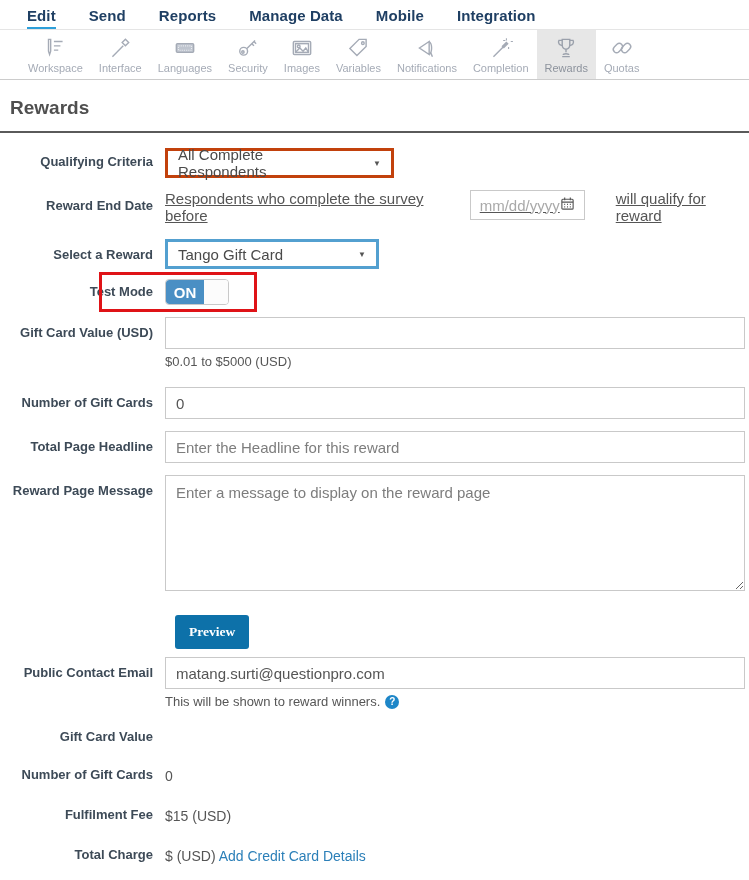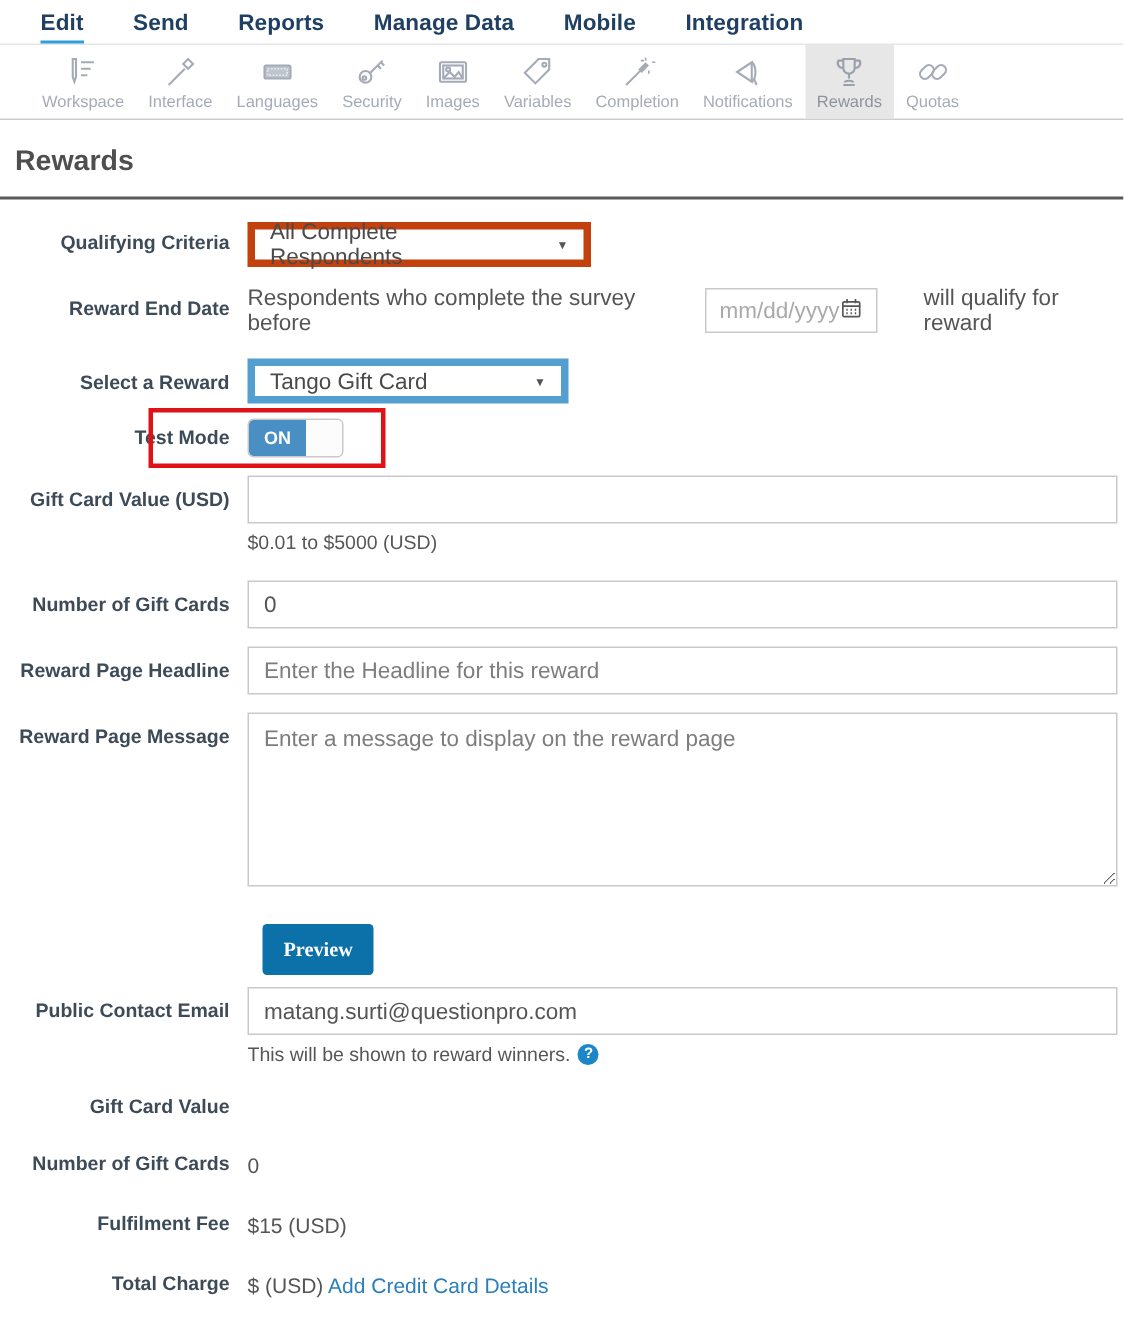--- a/index.html
+++ b/index.html
@@ -23,38 +23,38 @@
 
   
   .form { padding:13px 4px 0 0; }
   .row { display:flex; margin-bottom:12px; }
   .lbl { width:165px; flex-shrink:0; text-align:right; padding:8px 12px 0 0; font-size:13px; font-weight:700; color:#3d4a57; }
   .fld { flex:1; min-width:0; }
   .row.static { margin-bottom:23px; }
   .row.static .lbl { padding-top:0; }
   .row.static .val { font-size:14px; color:#555; padding-top:1px; }
 
-  .selectbox { height:30px; border:5px solid #c2410c; background:#fff; display:inline-flex; align-items:center; justify-content:space-between; padding:0 10px; font-size:15px; color:#4a4a4a; cursor:pointer; }
+  .selectbox { height:30px; border:3px solid #c2410c; background:#fff; display:inline-flex; align-items:center; justify-content:space-between; padding:0 10px; font-size:15px; color:#4a4a4a; cursor:pointer; }
   .selectbox .caret { font-size:8px; color:#555; margin-left:18px; }
   .selectbox.focused { border-color:#53a0d0; }
 
-  .inline-flds { display:flex; align-items:center; font-size:15px; color:#555; }
+  .inline-flds { display:flex; align-items:flex-start; font-size:15px; color:#555;text-decoration:underline; }
   .datebox { width:122px; height:30px; border:1px solid #c9c9c9; display:inline-flex; align-items:center; justify-content:space-between; padding:0 9px; margin:0 31px 0 23px; }
   .datebox .ph { font-size:15px; color:#a9a9a9; }
 
   .txt { width:100%; height:32px; border:1px solid #c9c9c9; font-family:"Liberation Sans", sans-serif; font-size:15px; color:#555; padding:0 10px; background:#fff; }
   .txt::placeholder, textarea::placeholder { color:#7d7d7d; opacity:1; }
   textarea.txt { height:116px; padding-top:8px; resize:both; }
   .hint { font-size:13px; color:#565656; margin-top:5px; display:flex; align-items:center; gap:5px; }
 
   
   .row-testmode { position:relative; margin-bottom:12px; }
   .red-frame { position:absolute; left:99px; top:-6px; width:158px; height:40px; border:3px solid #df1317; pointer-events:none; }
   .toggle { width:64px; height:26px; border:1px solid #c9c9c9; border-radius:4px; background:#fff; display:flex; overflow:hidden; cursor:pointer; margin-top:1px; }
-  .toggle-on { width:38px; background:#4a8fc4; color:#fff; font-size:12px; font-weight:700; display:flex; align-items:center; justify-content:center; border-radius:3px 0 0 3px; }
+  .toggle-on { width:38px; background:#4a8fc4; color:#fff; font-size:15px; font-weight:700; display:flex; align-items:center; justify-content:center; border-radius:3px 0 0 3px; }
   .toggle-knob { flex:1; background:#fcfcfc; }
 
   .btn { display:inline-block; background:#0d71a9; color:#fff; border:none; border-radius:3px; font-family:Liberation Serif, serif; font-size:13.5px; font-weight:700; padding:9px 14px; cursor:pointer; }
   .btn-row { margin:20px 0 8px 175px; }
 
   a.link { color:#2b7fb8; text-decoration:none; cursor:pointer; }
   .helpdot { width:14px; height:14px; border-radius:50%; background:#1d86c8; color:#fff; font-size:10px; font-weight:700; display:inline-flex; align-items:center; justify-content:center; }
 
   .agree-row { margin:6px 0 0 175px; display:flex; align-items:center; gap:7px; font-size:14px; font-weight:700; color:#3d4a57; }
   .agree-row a { font-weight:700; }
@@ -126,36 +126,36 @@
         <svg width="26" height="26" viewBox="0 0 24 24" fill="none" stroke="#a5abb6" stroke-width="1.3">
           <path d="M13 4 h6.5 v6.5 L11 19 4.5 12.5 Z"></path>
           <circle cx="16.5" cy="7.5" r="1.2"></circle>
         </svg>
       </span>
     <span>Variables</span>
   </div>
   <div class="tool">
     <span>
         <svg width="26" height="26" viewBox="0 0 24 24" fill="none" stroke="#a5abb6" stroke-width="1.3">
+          <path d="M5 12 L14 6 V18 Z"></path>
+          <path d="M14 6 C17 8 17 16 14 18"></path>
+          <path d="M15.5 16.5 l1.5 3.5"></path>
+        </svg>
+      </span>
+    <span>Notifications</span>
+  </div>
+  <div class="tool">
+    <span>
+        <svg width="26" height="26" viewBox="0 0 24 24" fill="none" stroke="#a5abb6" stroke-width="1.3">
           <path d="M5 20 L14 11"></path>
           <path d="M13.5 11.5 L18 7" stroke-width="3"></path>
           <path d="M17 3 v2 M19 11 v2 M21 6 h2 M14 5 h2" stroke-width="1"></path>
         </svg>
       </span>
     <span>Completion</span>
-  </div>
-  <div class="tool">
-    <span>
-        <svg width="26" height="26" viewBox="0 0 24 24" fill="none" stroke="#a5abb6" stroke-width="1.3">
-          <path d="M5 12 L14 6 V18 Z"></path>
-          <path d="M14 6 C17 8 17 16 14 18"></path>
-          <path d="M15.5 16.5 l1.5 3.5"></path>
-        </svg>
-      </span>
-    <span>Notifications</span>
   </div>
   <div class="tool selected">
     <span>
         <svg width="26" height="26" viewBox="0 0 24 24" fill="none" stroke="#9aa0ab" stroke-width="1.3">
           <path d="M8.5 4 h7 v5.5 a3.5 3.5 0 0 1 -7 0 Z"></path>
           <path d="M8.5 5 H5.5 a3 3 0 0 0 3 4.5 M15.5 5 h3 a3 3 0 0 1 -3 4.5"></path>
           <path d="M12 13 v3 M9.5 18.5 c0-1.5 5-1.5 5 0 M8.5 20 h7"></path>
         </svg>
       </span>
     <span>Rewards</span>
@@ -234,21 +234,21 @@
   </div>
 
   <div class="row">
     <div class="lbl">Number of Gift Cards</div>
     <div class="fld">
       <input class="txt" type="text" value="0" style="">
     </div>
   </div>
 
   <div class="row">
-    <div class="lbl">Reward Page Headline</div>
+    <div class="lbl">Total Page Headline</div>
     <div class="fld">
       <input class="txt" type="text" placeholder="Enter the Headline for this reward" style="">
     </div>
   </div>
 
   <div class="row msg-row">
     <div class="lbl">Reward Page Message</div>
     <div class="fld">
       <textarea class="txt" placeholder="Enter a message to display on the reward page" style=""></textarea>
     </div>

